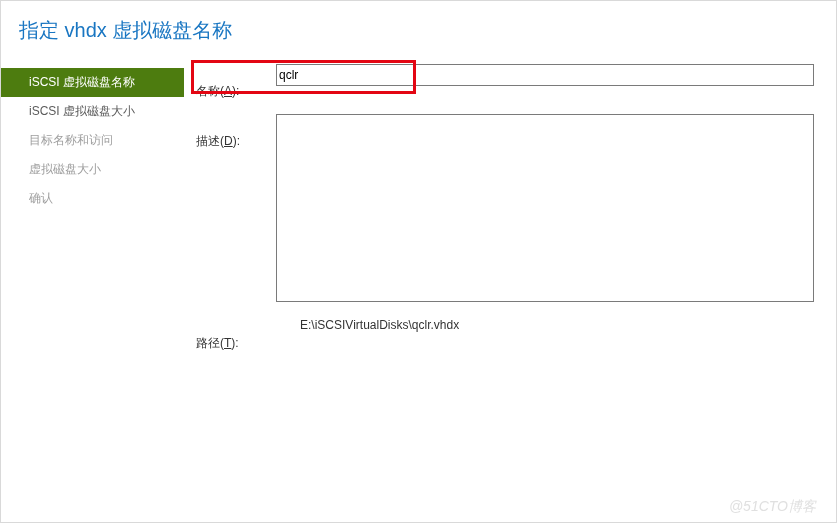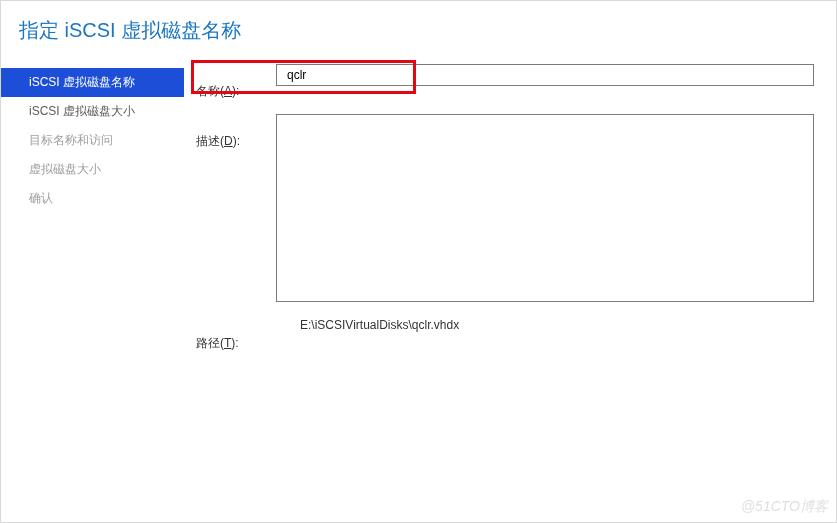--- a/index.html
+++ b/index.html
@@ -2,37 +2,37 @@
 <html><head>
   <meta charset="utf-8">
   <style>
     * { margin:0; padding:0; box-sizing:border-box; }
     body { font-family:"Microsoft YaHei","Segoe UI",sans-serif; font-size:12px; color:#333; background:#fff; width:837px; height:523px; position:relative; border:1px solid #d9d9d9; }
     .header { padding:16px 18px 20px 18px; }
     .header h1 { font-size:20px; font-weight:300; color:#1976c2; }
     .content { display:flex; }
     .sidebar { width:183px; padding-top:4px; }
     .sidebar-item { padding:6px 10px 6px 28px; color:#9e9e9e; cursor:default; }
-    .sidebar-item.active { background:#1d4ed8; color:#fff; }
+    .sidebar-item.active { background:#4d7c0f; color:#fff; }
     .sidebar-item.enabled { color:#5b5b5b; }
     .main { flex:1; padding:0 22px 0 12px; }
     .form-row { display:flex; align-items:flex-start; margin-bottom:14px; }
     .form-label { width:80px; padding-top:19px; }
     .underline { text-decoration:underline; }
-    .name-input { flex:1; height:22px; border:1px solid #7a7a7a; padding:2px 10px; font-size:12px; font-family:inherit; }
+    .name-input { flex:1; height:22px; border:1px solid #7a7a7a; padding:2px 2px; font-size:12px; font-family:inherit; }
     .desc-textarea { flex:1; height:188px; border:1px solid #7a7a7a; padding:4px 6px; font-size:12px; font-family:inherit; resize:none; }
     .path-value { flex:1; padding-top:2px;margin-left:24px; }
     .highlight-box { position:absolute; border:3px solid #e30613; left:190px; top:59px; width:225px; height:34px; pointer-events:none; }
-    .watermark { position:absolute; right:8px; bottom:6px; color:#e0e0e0; font-size:14px; font-style:italic; }
+    .watermark { position:absolute; right:20px; bottom:6px; color:#e0e0e0; font-size:14px; font-style:italic; }
   </style>
 </head>
 <body>
 
 <div class="header">
-  <h1>指定 iSCSI 虚拟磁盘名称</h1>
+  <h1>指定 vhdx 虚拟磁盘名称</h1>
 </div>
 
 <div class="content">
   <div class="sidebar">
     <div class="sidebar-item active"><span>iSCSI 虚拟磁盘名称</span></div>
     <div class="sidebar-item enabled"><span>iSCSI 虚拟磁盘大小</span></div>
     <div class="sidebar-item"><span>目标名称和访问</span></div>
     <div class="sidebar-item"><span>虚拟磁盘大小</span></div>
     <div class="sidebar-item"><span>确认</span></div>
   </div>

